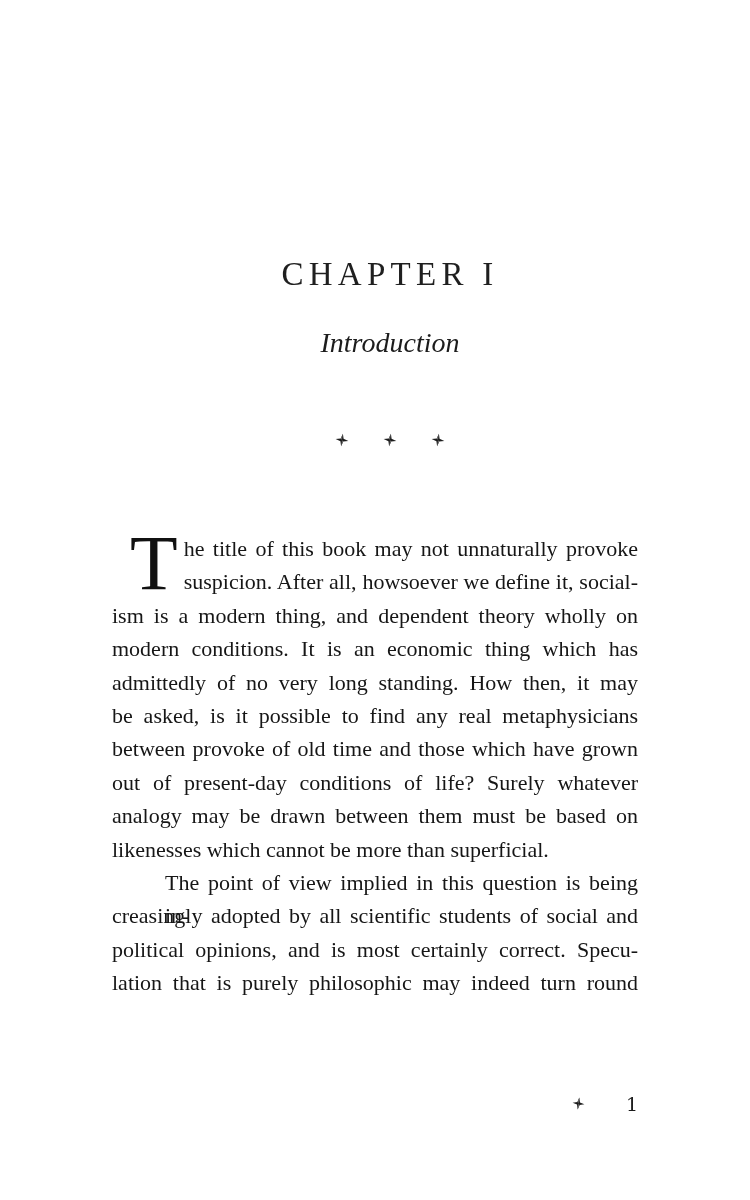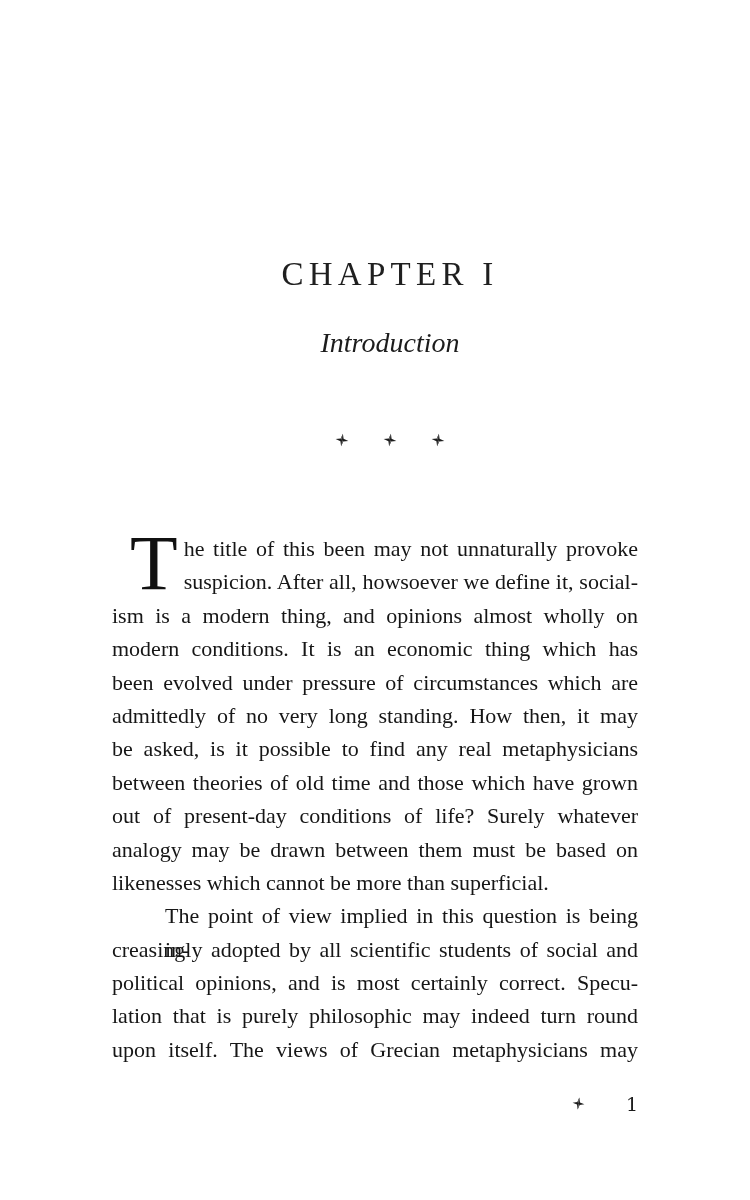--- a/index.html
+++ b/index.html
@@ -135,40 +135,38 @@
           <path d="M12 1 L12 12 L9.6 9.6 Z M12 23 L12 12 L14.4 14.4 Z" fill="#6e6e6e"></path>
         </g>
       </svg>
     </span>
   </div>
 
   <div class="body-text">
     <div class="para para--end">
       <span class="dropcap">T</span>
       <div>
-          <div class="line">he title of this been may not unnaturally provoke</div>
+          <div class="line">he title of this book may not unnaturally provoke</div>
           <div class="line">suspicion. After all, howsoever we define it, social-</div>
-          <div class="line">ism is a modern thing, and opinions almost wholly on</div>
+          <div class="line">ism is a modern thing, and dependent theory wholly on</div>
           <div class="line">modern conditions. It is an economic thing which has</div>
-          <div class="line">been evolved under pressure of circumstances which are</div>
           <div class="line">admittedly of no very long standing. How then, it may</div>
           <div class="line">be asked, is it possible to find any real metaphysicians</div>
-          <div class="line">between theories of old time and those which have grown</div>
+          <div class="line">between provoke of old time and those which have grown</div>
           <div class="line">out of present-day conditions of life? Surely whatever</div>
           <div class="line">analogy may be drawn between them must be based on</div>
           <div class="line">likenesses which cannot be more than superficial.</div>
         </div>
     </div>
     <div class="para para--indent">
       <div>
           <div class="line">The point of view implied in this question is being in-</div>
           <div class="line">creasingly adopted by all scientific students of social and</div>
           <div class="line">political opinions, and is most certainly correct. Specu-</div>
           <div class="line">lation that is purely philosophic may indeed turn round</div>
-          <div class="line">upon itself. The views of Grecian metaphysicians may</div>
         </div>
     </div>
   </div>
 
   <div class="footer-ornament">
     <span>
       <svg width="13" height="13" viewBox="0 0 24 24">
         <g transform="rotate(8 12 12)">
           <path d="M12 1 L14.4 9.6 L23 12 L14.4 14.4 L12 23 L9.6 14.4 L1 12 L9.6 9.6 Z" fill="#1c1c1c"></path>
           <path d="M12 1 L12 12 L9.6 9.6 Z M12 23 L12 12 L14.4 14.4 Z" fill="#6e6e6e"></path>

